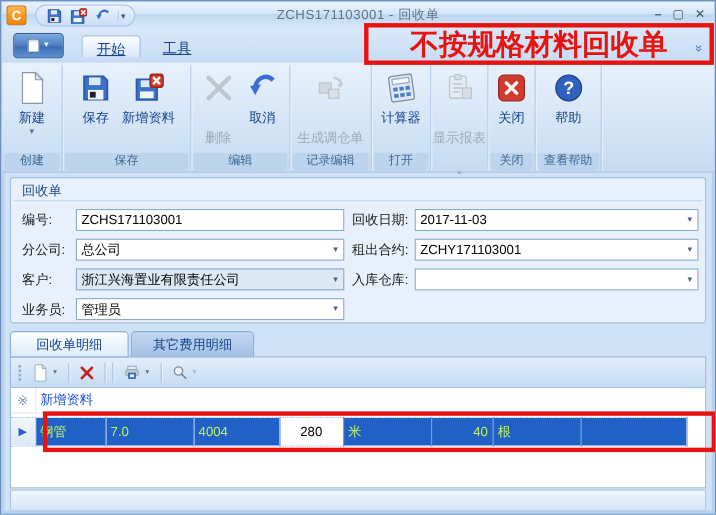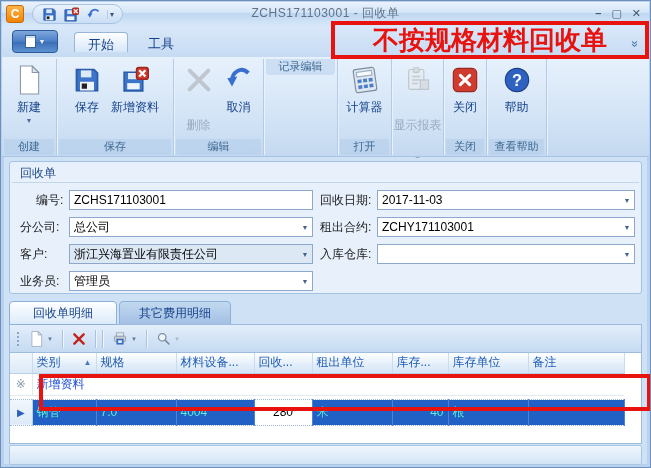--- a/index.html
+++ b/index.html
@@ -27,21 +27,21 @@
   
   .tabrow{position:absolute;left:1px;top:25px;right:1px;height:31px;
     background:linear-gradient(#d9e8f9,#c6dbf3);}
   .app-menu{position:absolute;left:10px;top:4px;width:46px;height:23px;border-radius:4px;
     background:linear-gradient(#7fa8dd,#4a7ec4 50%,#3a6cb4 51%,#5d92d2);
     border:1px solid #2c5a9b;display:flex;align-items:center;justify-content:center;gap:3px;}
   .app-menu .doc{width:11px;height:13px;background:#fff;border:1px solid #35608f;
     box-shadow:inset 0 2px 0 #cfe0f2;}
   .app-menu .caret{color:#eaf2fb;font-size:7px;}
   .tab{position:absolute;top:6px;height:20px;text-align:center;font-size:13px;
-    color:#15428b;line-height:24px;border-radius:4px 4px 0 0;}
+    color:#15428b;line-height:24px;border-radius:4px 4px 0 0;text-decoration:underline;}
   .tab.active{background:linear-gradient(#fdfeff,#e6f0fb 60%,#d7e7f8);
     border:1px solid #96b5d8;border-bottom:none;}
   .tab-start{left:72px;width:54px;}
   .tab-tools{left:133px;width:52px;}
   .ribbon-collapse{position:absolute;right:8px;top:10px;width:14px;height:16px;color:#3f6ca6;
     font-size:12px;display:flex;align-items:center;justify-content:center;}
   .ribbon-collapse i{font-style:normal;display:inline-block;transform:rotate(-90deg);}
   
   .ribbon{position:absolute;left:1px;top:56px;right:1px;height:100px;
     background:linear-gradient(#e7f1fc,#d3e4f6 60%,#c4d9f0);
@@ -97,21 +97,21 @@
   table.grid td,table.grid th{overflow:hidden;white-space:nowrap;padding:0 4px;font-weight:normal;}
   .ghead th{height:20px;font-size:12px;color:#1e5cb3;text-align:left;
     background:linear-gradient(#ffffff,#e2edfa 60%,#d3e4f6);
     border-right:1px solid #c9dcf0;border-bottom:1px solid #b9cfe8;}
   .ghead th.sel{background:linear-gradient(#f2f7fd,#dce9f7);}
   .sort{font-size:8px;color:#4a7ab8;float:right;margin-top:4px;}
   .newrow td{height:22px;font-size:12px;border-bottom:1px solid #e4e9f0;background:#fff;}
   .newrow .marker{color:#8a9ab0;text-align:center;border-right:1px solid #e4e9f0;}
   .newrow .ntext{color:#1d4ed8;text-align:left;}
   .gap td{height:4px;background:#fff;}
-  .datarow td{height:26px;font-size:12px;background:#2160c4;color:#5eead4;
+  .datarow td{height:26px;font-size:12px;background:#2160c4;color:#bef264;
     border-right:1px solid #4f82d4;border-top:1px dotted #9db9e8;border-bottom:1px dotted #9db9e8;}
   .datarow td.sel{background:linear-gradient(#f2f7fd,#dce9f7);color:#2a5fbf;
     text-align:center;font-size:10px;border-right:1px solid #b9cfe8;}
   .datarow td.qty{background:#fff;color:#000000;text-align:center;}
   .datarow td.num{text-align:right;}
   
   .statusbar{position:absolute;left:4px;top:287px;width:633px;height:20px;border-radius:2px;
     background:linear-gradient(#f0f6fd,#d3e4f6);border:1px solid #a9c6e4;}
   .annotation{position:absolute;left:330px;top:20px;width:318px;height:38px;z-index:50;
     border:4px solid #e8120f;display:flex;align-items:center;justify-content:center;}
@@ -235,20 +235,33 @@
                 <path d="M2 10.5l8.5-1.5L6 17.5z" fill="#3a6fd0"></path>
               </svg>
           </span>
           <span class="rlabel">取消</span>
         </div>
       </div>
       <div class="glabel">编辑</div>
     </div>
 
     <div class="rgroup" style="width:74px">
+      <div class="btns">
+        <div class="rbtn disabled">
+          <span class="ric">
+            <svg width="28" height="28" viewBox="0 0 24 24">
+                <rect x="3" y="8" width="9" height="8" fill="#b9bfc7" stroke="#8f9aa6"></rect>
+                <rect x="10" y="13" width="8" height="7" fill="#cdd3da" stroke="#8f9aa6"></rect>
+                <path d="M14 4a6 6 0 016 6" fill="none" stroke="#9aa4b0" stroke-width="2"></path>
+                <path d="M21.5 8l-2 4-3-3z" fill="#9aa4b0"></path>
+              </svg>
+          </span>
+          <span class="rlabel">生成调仓单</span>
+        </div>
+      </div>
       <div class="glabel">记录编辑</div>
     </div>
 
     <div class="rgroup" style="width:54px">
       <div class="btns">
         <div class="rbtn">
           <span class="ric">
             <svg width="28" height="28" viewBox="0 0 24 24" transform="rotate(-8)">
                 <rect x="3" y="2" width="18" height="20" rx="2" fill="#dfe7f0" stroke="#7d8da0"></rect>
                 <rect x="5.5" y="4.5" width="13" height="4" fill="#f7fafc" stroke="#9db0c4"></rect>
@@ -316,21 +329,21 @@
       <div class="glabel">查看帮助</div>
     </div>
   </div>
 
   <div class="client">
 
     <div class="groupbox">
       <div class="caption">回收单</div>
       <div class="capline"></div>
 
-      <div class="flabel" style="left:26px;top:28px;width:50px">编号:</div>
+      <div class="flabel" style="left:10px;top:28px;width:50px">编号:</div>
       <div class="ftext" style="left:59px;top:28px;width:244px">
         <input value="ZCHS171103001" style="">
       </div>
       <div class="flabel" style="left:310px;top:28px;width:58px">回收日期:</div>
       <div class="fcombo" style="left:367px;top:28px;width:258px">
         <span class="cval">2017-11-03</span>
         <span class="carrow">▼</span>
       </div>
 
       <div class="flabel" style="left:10px;top:55px;width:50px">分公司:</div>
@@ -408,31 +421,20 @@
             <col style="width:64px">
             <col style="width:80px">
             <col style="width:78px">
           <col style="width:58px">
             <col style="width:80px">
             <col style="width:56px">
             <col style="width:80px">
             <col style="width:96px">
         </colgroup>
         <tbody>
-            <tr class="ghead">
-          <th class="sel"></th>
-          <th><span>类别</span><span class="sort">▲</span></th>
-          <th>规格</th>
-          <th>材料设备...</th>
-          <th>回收...</th>
-          <th>租出单位</th>
-          <th>库存...</th>
-          <th>库存单位</th>
-          <th>备注</th>
-        </tr>
         <tr class="newrow">
           <td class="marker">※</td>
           <td class="ntext" colspan="8">新增资料</td>
         </tr>
         <tr class="gap">
               <td colspan="9"></td>
             </tr>
         <tr class="datarow">
           <td class="sel">▶</td>
           <td>钢管</td>

